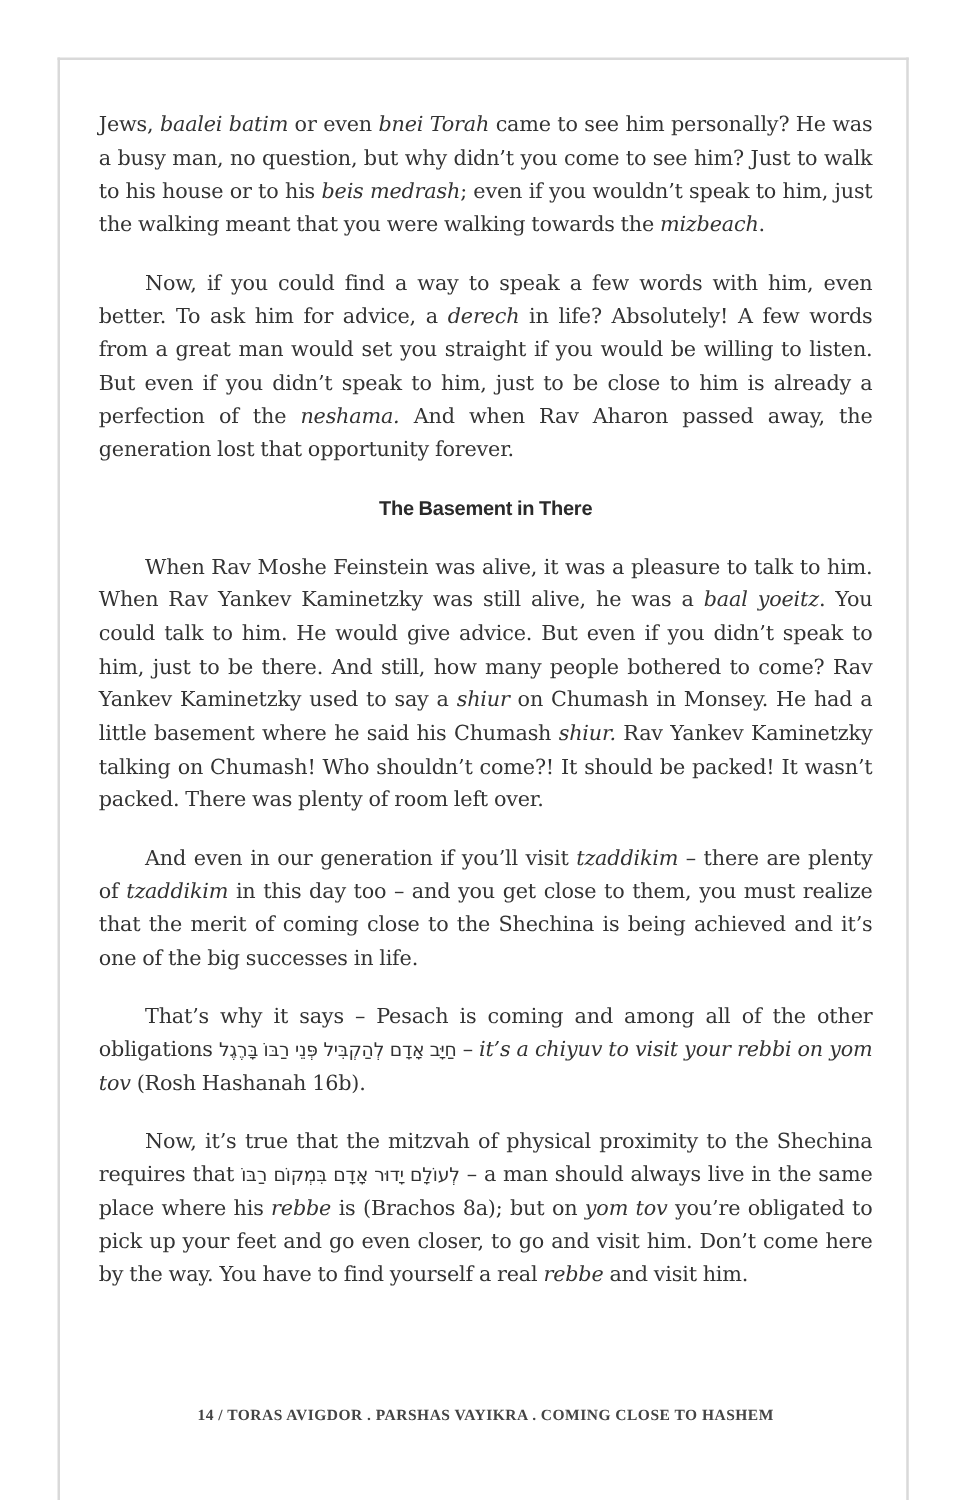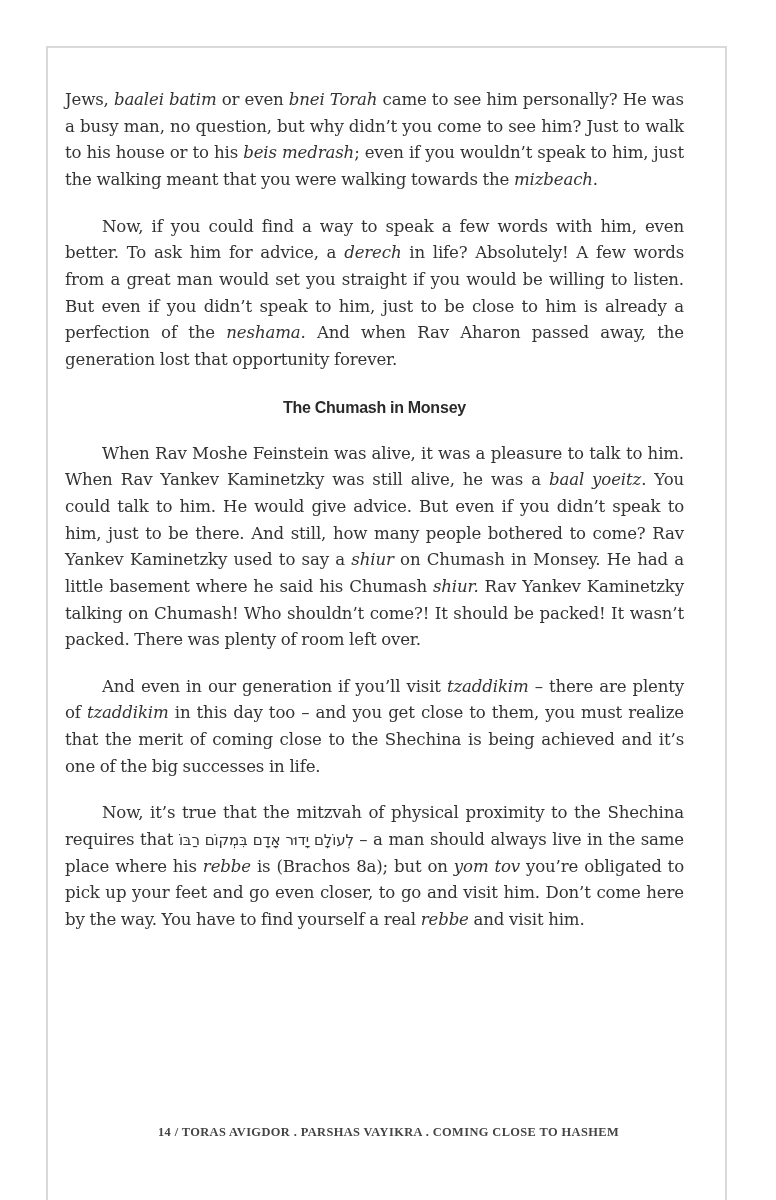--- a/index.html
+++ b/index.html
@@ -19,21 +19,21 @@
     top: 46px;
     width: 681px;
     height: 1200px;
     border-left: 2px solid #d9d9d9;
     border-top: 2px solid #d9d9d9;
     border-right: 2px solid #d9d9d9;
     box-sizing: border-box;
   }
   .text-column {
     position: absolute;
-    left: 65px;
+    left: 79px;
     top: 87px;
     width: 619px;
     font-family: "DejaVu Serif", "Liberation Serif", serif;
     font-size: 16.6px;
     line-height: 26.65px;
     color: #333333;
     letter-spacing: -0.15px;
     word-spacing: -0.4px;
   }
   .para {
@@ -79,21 +79,22 @@
 </head>
 <body>
 
 <div class="page-frame"></div>
 
 <div class="text-column">
   <div id="paras-before">
       <p class="para"><span>Jews, </span><em>baalei batim</em><span> or even </span><em>bnei Torah</em><span> came to see him personally? He was a busy man, no question, but why didn’t you come to see him? Just to walk to his house or to his </span><em>beis medrash</em><span>; even if you wouldn’t speak to him, just the walking meant that you were walking towards the </span><em>mizbeach</em><span>.</span></p>
       <p class="para indent"><span>Now, if you could find a way to speak a few words with him, even better. To ask him for advice, a </span><em>derech</em><span> in life? Absolutely! A few words from a great man would set you straight if you would be willing to listen. But even if you didn’t speak to him, just to be close to him is already a perfection of the </span><em>neshama.</em><span> And when Rav Aharon passed away, the generation lost that opportunity forever.</span></p>
     </div>
-  <div class="section-heading">The Chumash in Monsey</div>
+  <div class="section-heading">The Basement in There</div>
   <div id="paras-after">
       <p class="para indent"><span>When Rav Moshe Feinstein was alive, it was a pleasure to talk to him. When Rav Yankev Kaminetzky was still alive, he was a </span><em>baal yoeitz</em><span>. You could talk to him. He would give advice. But even if you didn’t speak to him, just to be there. And still, how many people bothered to come? Rav Yankev Kaminetzky used to say a </span><em>shiur</em><span> on Chumash in Monsey. He had a little basement where he said his Chumash </span><em>shiur.</em><span> Rav Yankev Kaminetzky talking on Chumash! Who shouldn’t come?! It should be packed! It wasn’t packed. There was plenty of room left over.</span></p>
       <p class="para indent"><span>And even in our generation if you’ll visit </span><em>tzaddikim</em><span> – there are plenty of </span><em>tzaddikim</em><span> in this day too – and you get close to them, you must realize that the merit of coming close to the Shechina is being achieved and it’s one of the big successes in life.</span></p>
+      <p class="para indent"><span>That’s why it says – Pesach is coming and among all of the other obligations </span><span class="hebrew" dir="rtl">חַיָּב אָדָם לְהַקְבִּיל פְּנֵי רַבּוֹ בָּרֶגֶל</span><span> – </span><em>it’s a chiyuv to visit your rebbi on yom tov</em><span> (Rosh Hashanah 16b).</span></p>
       <p class="para indent"><span>Now, it’s true that the mitzvah of physical proximity to the Shechina requires that </span><span class="hebrew" dir="rtl">לְעוֹלָם יָדוּר אָדָם בִּמְקוֹם רַבּוֹ</span><span> – a man should always live in the same place where his </span><em>rebbe</em><span> is (Brachos 8a); but on </span><em>yom tov</em><span> you’re obligated to pick up your feet and go even closer, to go and visit him. Don’t come here by the way. You have to find yourself a real </span><em>rebbe</em><span> and visit him.</span></p>
     </div>
 </div>
 
 <div class="footer">14 / TORAS AVIGDOR . PARSHAS VAYIKRA . COMING CLOSE TO HASHEM</div>
 
 </body></html>

